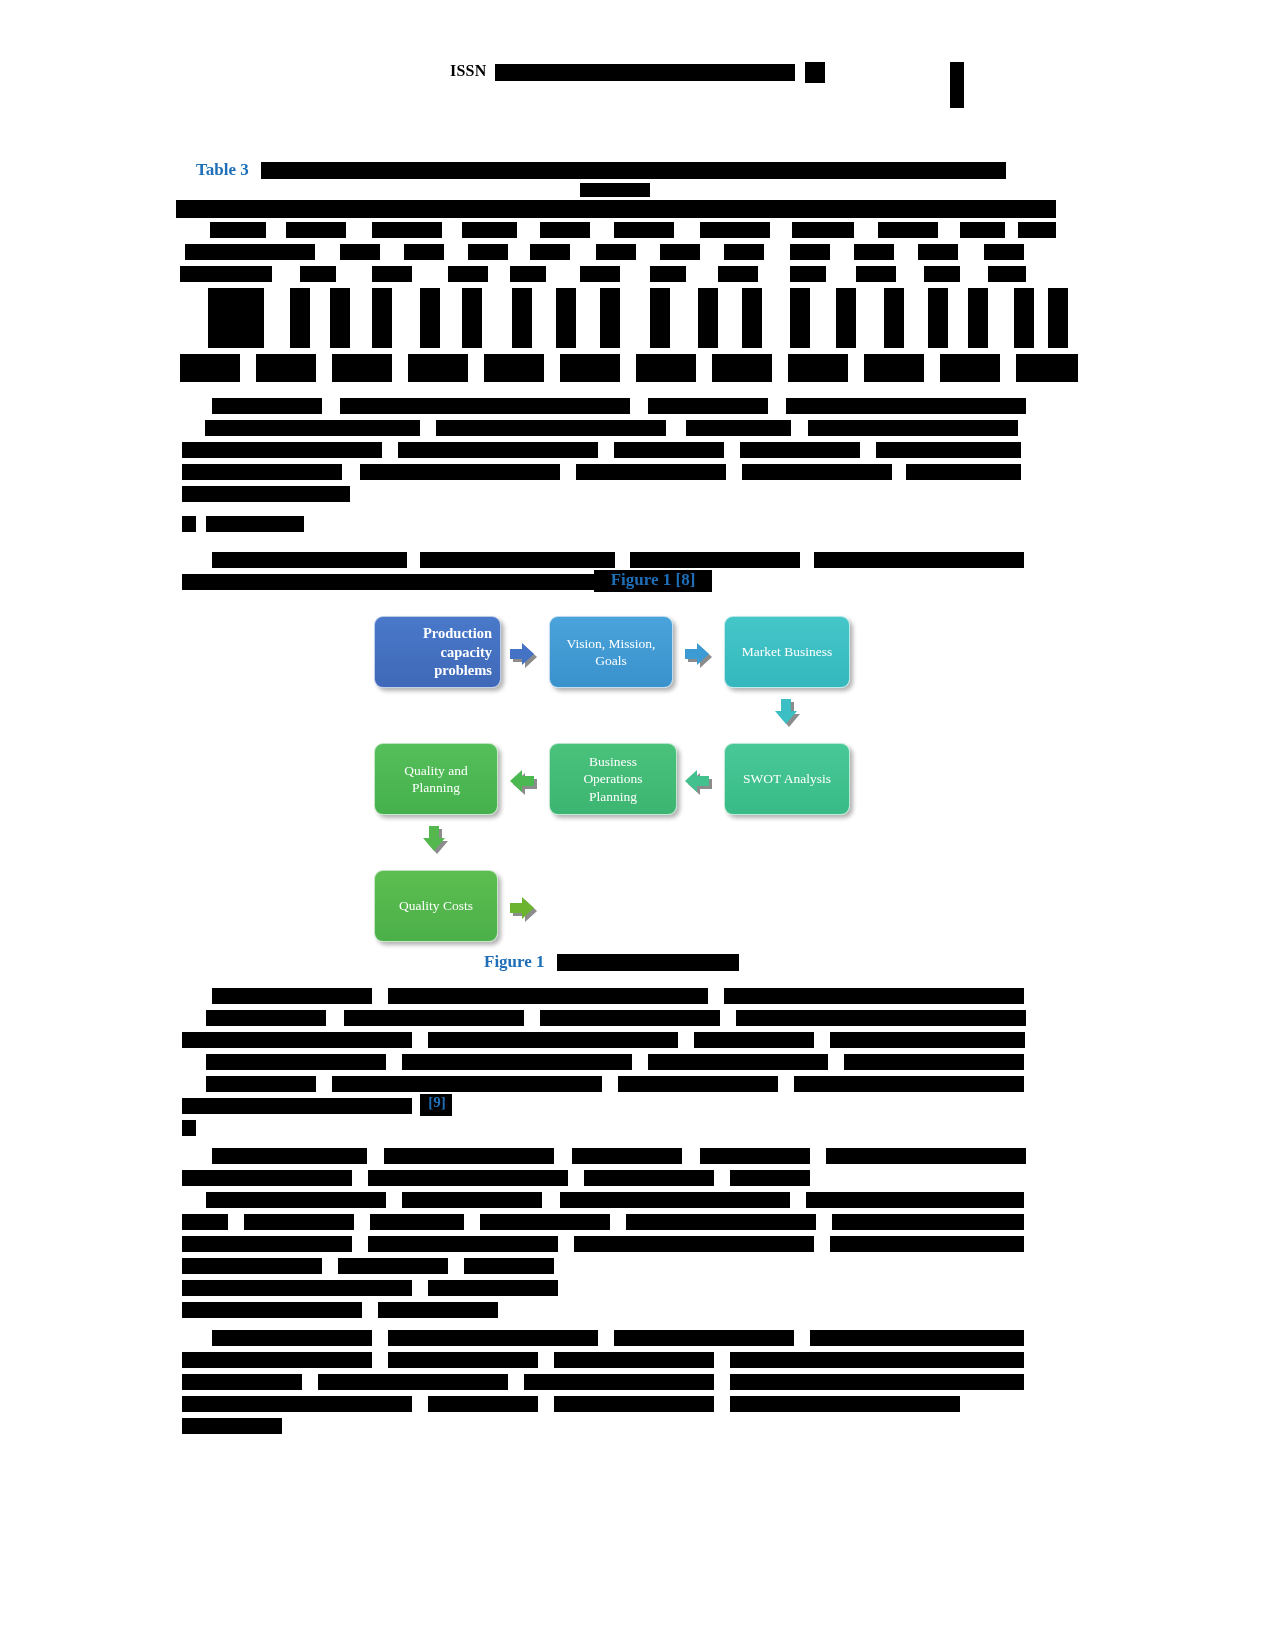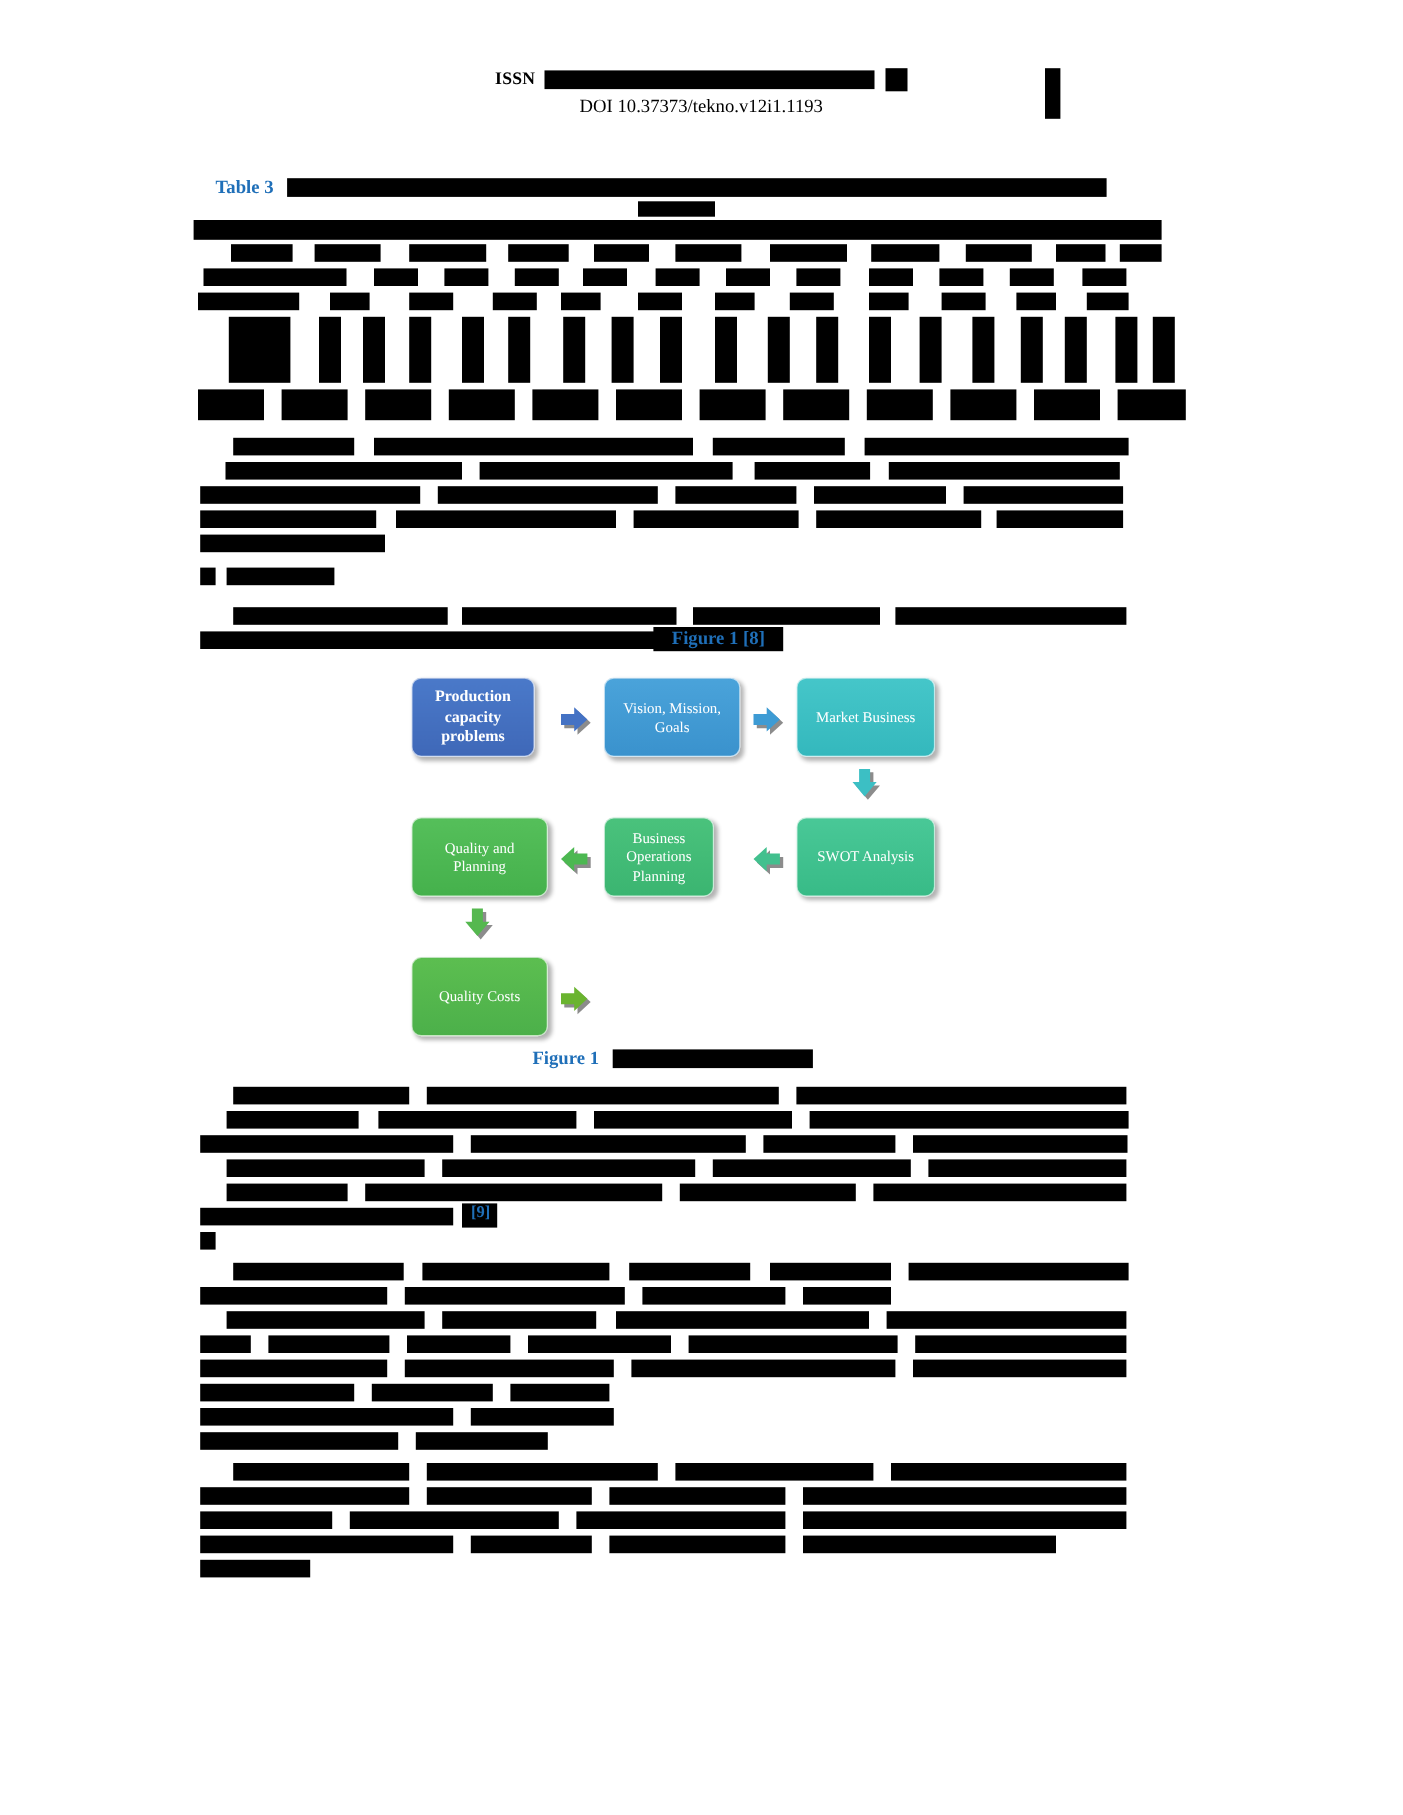--- a/index.html
+++ b/index.html
@@ -66,21 +66,20 @@
 </style>
 </head>
 <body>
 
 <div class="page-header">
   <div class="hdr-line1">
     <span>ISSN</span>
     <span class="rd" style="width:300px;height:17px;margin-left:4px;"></span>
     <span class="rd" style="width:20px;height:21px;margin-left:6px;"></span>
   </div>
-  <div class="hdr-line2">DOI 10.37373/tekno.v12i1.1193</div>
 </div>
 <div class="rd" style="position:absolute;top:62px;left:950px;width:14px;height:46px;"></div>
 
 <div class="cap-row" style="top:160px;left:196px;">
   <span class="cap-blue">Table 3</span>
   <span class="rd" style="width:745px;height:17px;margin-left:8px;"></span>
 </div>
 
 <div>
   <div class="blob" style="left:580px;top:183px;width:70px;height:14px;"></div>
@@ -192,21 +191,21 @@
 </div>
 
 <div>
   <div class="tl" style="left:182px;top:574px;width:420px;"></div>
   <div class="rd" style="position:absolute;left:594px;top:570px;width:118px;height:22px;"></div>
   <div class="cap-blue" style="position:absolute;left:598px;top:570px;width:110px;text-align:center;">Figure 1 [8]</div>
 </div>
 
 <div class="flow">
 
-  <div class="fbox bold" style="left:0px;top:0px;width:112px;height:72px;background:linear-gradient(180deg,#4a79c9,#3f68b8);">Production capacity problems</div>
+  <div class="fbox bold" style="left:0px;top:0px;width:127px;height:72px;background:linear-gradient(180deg,#4a79c9,#3f68b8);text-align:right;">Production capacity problems</div>
 
   <div class="arrow" style="left:133px;top:24px;">
     <svg width="30" height="28" viewBox="0 0 30 28">
       <path d="M3 9 L15 9 L15 3 L27 14 L15 25 L15 19 L3 19 Z" fill="#8c8c8c" transform="translate(3,3)"></path>
       <path d="M3 9 L15 9 L15 3 L27 14 L15 25 L15 19 L3 19 Z" fill="#4472c4"></path>
     </svg>
   </div>
 
   <div class="fbox" style="left:175px;top:0px;width:124px;height:72px;background:linear-gradient(180deg,#4aa3da,#3a92cd);">Vision, Mission, Goals</div>
 
@@ -228,21 +227,21 @@
 
   <div class="fbox" style="left:350px;top:127px;width:126px;height:72px;background:linear-gradient(180deg,#49c897,#38bb87);">SWOT Analysis</div>
 
   <div class="arrow" style="left:308px;top:151px;">
     <svg width="30" height="28" viewBox="0 0 30 28">
       <path d="M27 9 L15 9 L15 3 L3 14 L15 25 L15 19 L27 19 Z" fill="#8c8c8c" transform="translate(3,3)"></path>
       <path d="M27 9 L15 9 L15 3 L3 14 L15 25 L15 19 L27 19 Z" fill="#42c08e"></path>
     </svg>
   </div>
 
-  <div class="fbox" style="left:175px;top:127px;width:100px;height:72px;background:linear-gradient(180deg,#4ac27c,#3bb571);">Business Operations Planning</div>
+  <div class="fbox" style="left:175px;top:127px;width:128px;height:72px;background:linear-gradient(180deg,#4ac27c,#3bb571);">Business Operations Planning</div>
 
   <div class="arrow" style="left:133px;top:151px;">
     <svg width="30" height="28" viewBox="0 0 30 28">
       <path d="M27 9 L15 9 L15 3 L3 14 L15 25 L15 19 L27 19 Z" fill="#8c8c8c" transform="translate(3,3)"></path>
       <path d="M27 9 L15 9 L15 3 L3 14 L15 25 L15 19 L27 19 Z" fill="#4cb851"></path>
     </svg>
   </div>
 
   <div class="fbox" style="left:0px;top:127px;width:124px;height:72px;background:linear-gradient(180deg,#55bf5a,#45b14c);">Quality and Planning</div>
 

